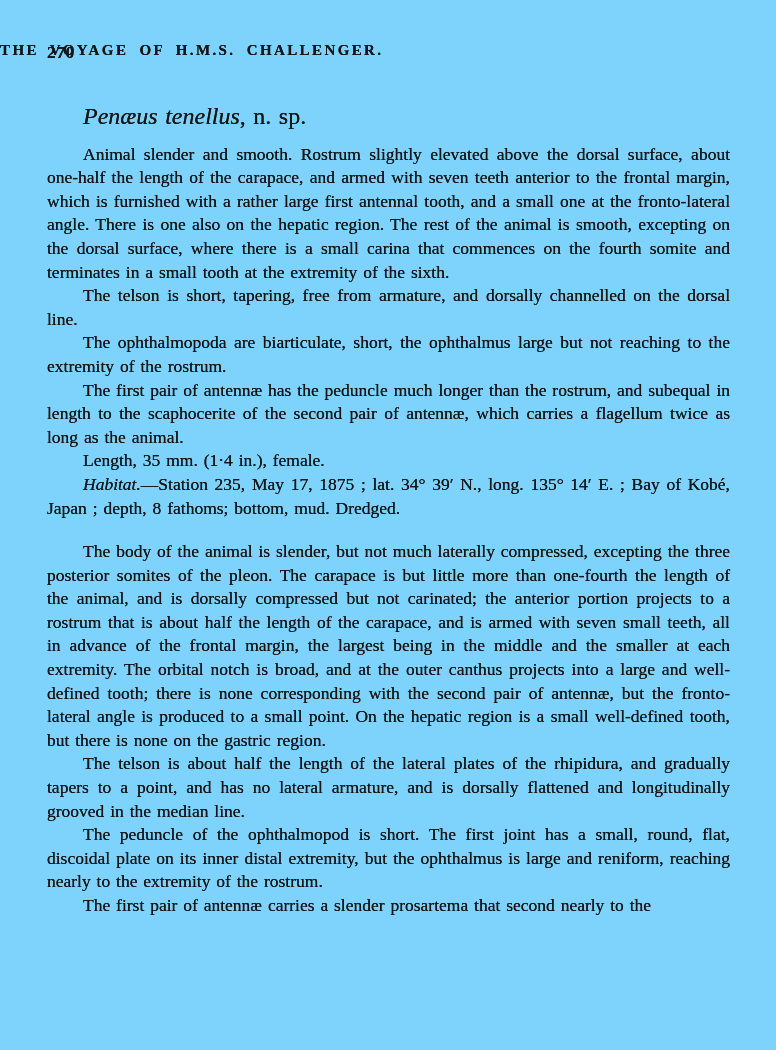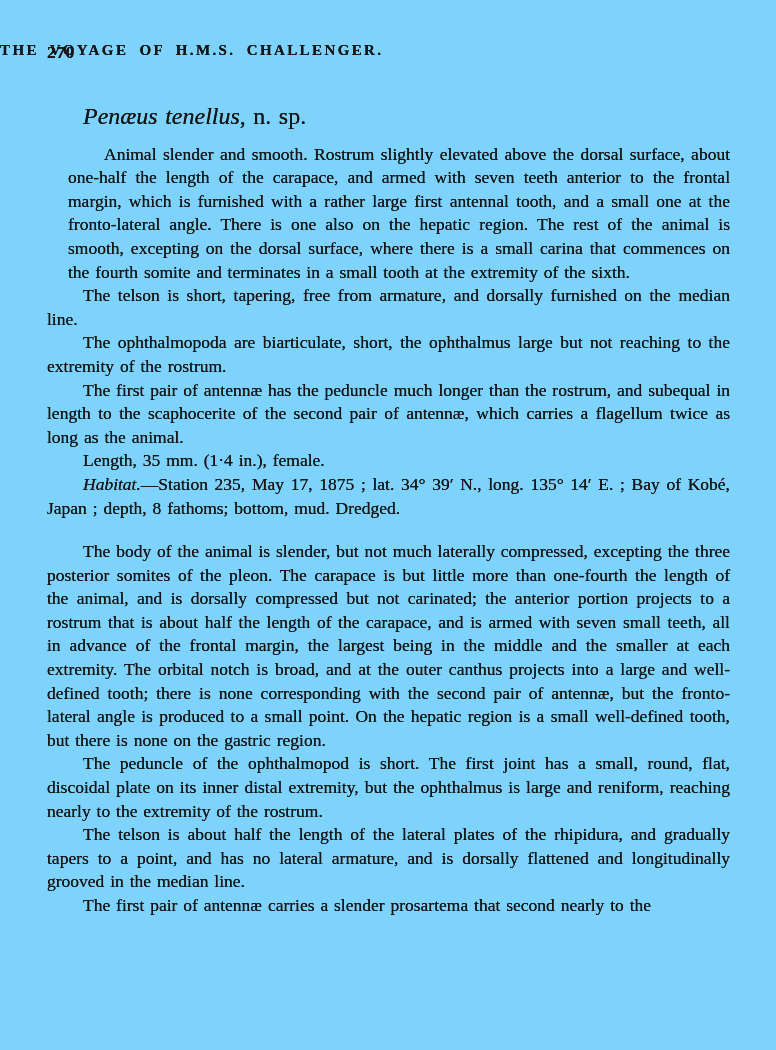--- a/index.html
+++ b/index.html
@@ -56,21 +56,20 @@
   .species-name {
     font-style: italic;
   }
   .text-block p.body-para {
     margin: 0;
     text-align: justify;
     text-indent: 36px;
   }
   .text-block p.first-para {
     margin-top: 14px;
-    margin-left: 21px;
   }
   .section-break {
     margin-top: 20px !important;
   }
   .italic {
     font-style: italic;
   }
 </style>
 </head>
 <body>
@@ -81,34 +80,34 @@
     <span class="page-number">270</span>
     <div class="running-title">THE VOYAGE OF H.M.S. CHALLENGER.</div>
   </div>
 
   <div class="text-block">
 
     <p class="species-heading"><span class="species-name">Penæus tenellus</span><span>, n. sp.</span></p>
 
     <p class="body-para first-para">Animal slender and smooth.  Rostrum slightly elevated above the dorsal surface, about one-half the length of the carapace, and armed with seven teeth anterior to the frontal margin, which is furnished with a rather large first antennal tooth, and a small one at the fronto-lateral angle.  There is one also on the hepatic region.  The rest of the animal is smooth, excepting on the dorsal surface, where there is a small carina that commences on the fourth somite and terminates in a small tooth at the extremity of the sixth.</p>
 
-    <p class="body-para">The telson is short, tapering, free from armature, and dorsally furnished on the median line.</p>
+    <p class="body-para">The telson is short, tapering, free from armature, and dorsally channelled on the dorsal line.</p>
 
     <p class="body-para">The ophthalmopoda are biarticulate, short, the ophthalmus large but not reaching to the extremity of the rostrum.</p>
 
     <p class="body-para">The first pair of antennæ has the peduncle much longer than the rostrum, and subequal in length to the scaphocerite of the second pair of antennæ, which carries a flagellum twice as long as the animal.</p>
 
 
     <p class="body-para">Length, 35 mm. (1·4 in.), female.</p>
 
     <p class="body-para"><span class="italic">Habitat.</span><span>—Station 235, May 17, 1875 ; lat. 34° 39′ N., long. 135° 14′ E. ; Bay of Kobé, Japan ; depth, 8 fathoms; bottom, mud.  Dredged.</span></p>
 
     <p class="body-para section-break">The body of the animal is slender, but not much laterally compressed, excepting the three posterior somites of the pleon.  The carapace is but little more than one-fourth the length of the animal, and is dorsally compressed but not carinated; the anterior portion projects to a rostrum that is about half the length of the carapace, and is armed with seven small teeth, all in advance of the frontal margin, the largest being in the middle and the smaller at each extremity.  The orbital notch is broad, and at the outer canthus projects into a large and well-defined tooth; there is none corresponding with the second pair of antennæ, but the fronto-lateral angle is produced to a small point.  On the hepatic region is a small well-defined tooth, but there is none on the gastric region.</p>
 
 
+    <p class="body-para">The telson is about half the length of the lateral plates of the rhipidura, and gradually tapers to a point, and has no lateral armature, and is dorsally flattened and longitudinally grooved in the median line.</p>
+
     <p class="body-para">The peduncle of the ophthalmopod is short.  The first joint has a small, round, flat, discoidal plate on its inner distal extremity, but the ophthalmus is large and reniform, reaching nearly to the extremity of the rostrum.</p>
-
-    <p class="body-para">The telson is about half the length of the lateral plates of the rhipidura, and gradually tapers to a point, and has no lateral armature, and is dorsally flattened and longitudinally grooved in the median line.</p>
 
     <p class="body-para">The first pair of antennæ carries a slender prosartema that second nearly to the</p>
 
   </div>
 </div>
 
 </body></html>

